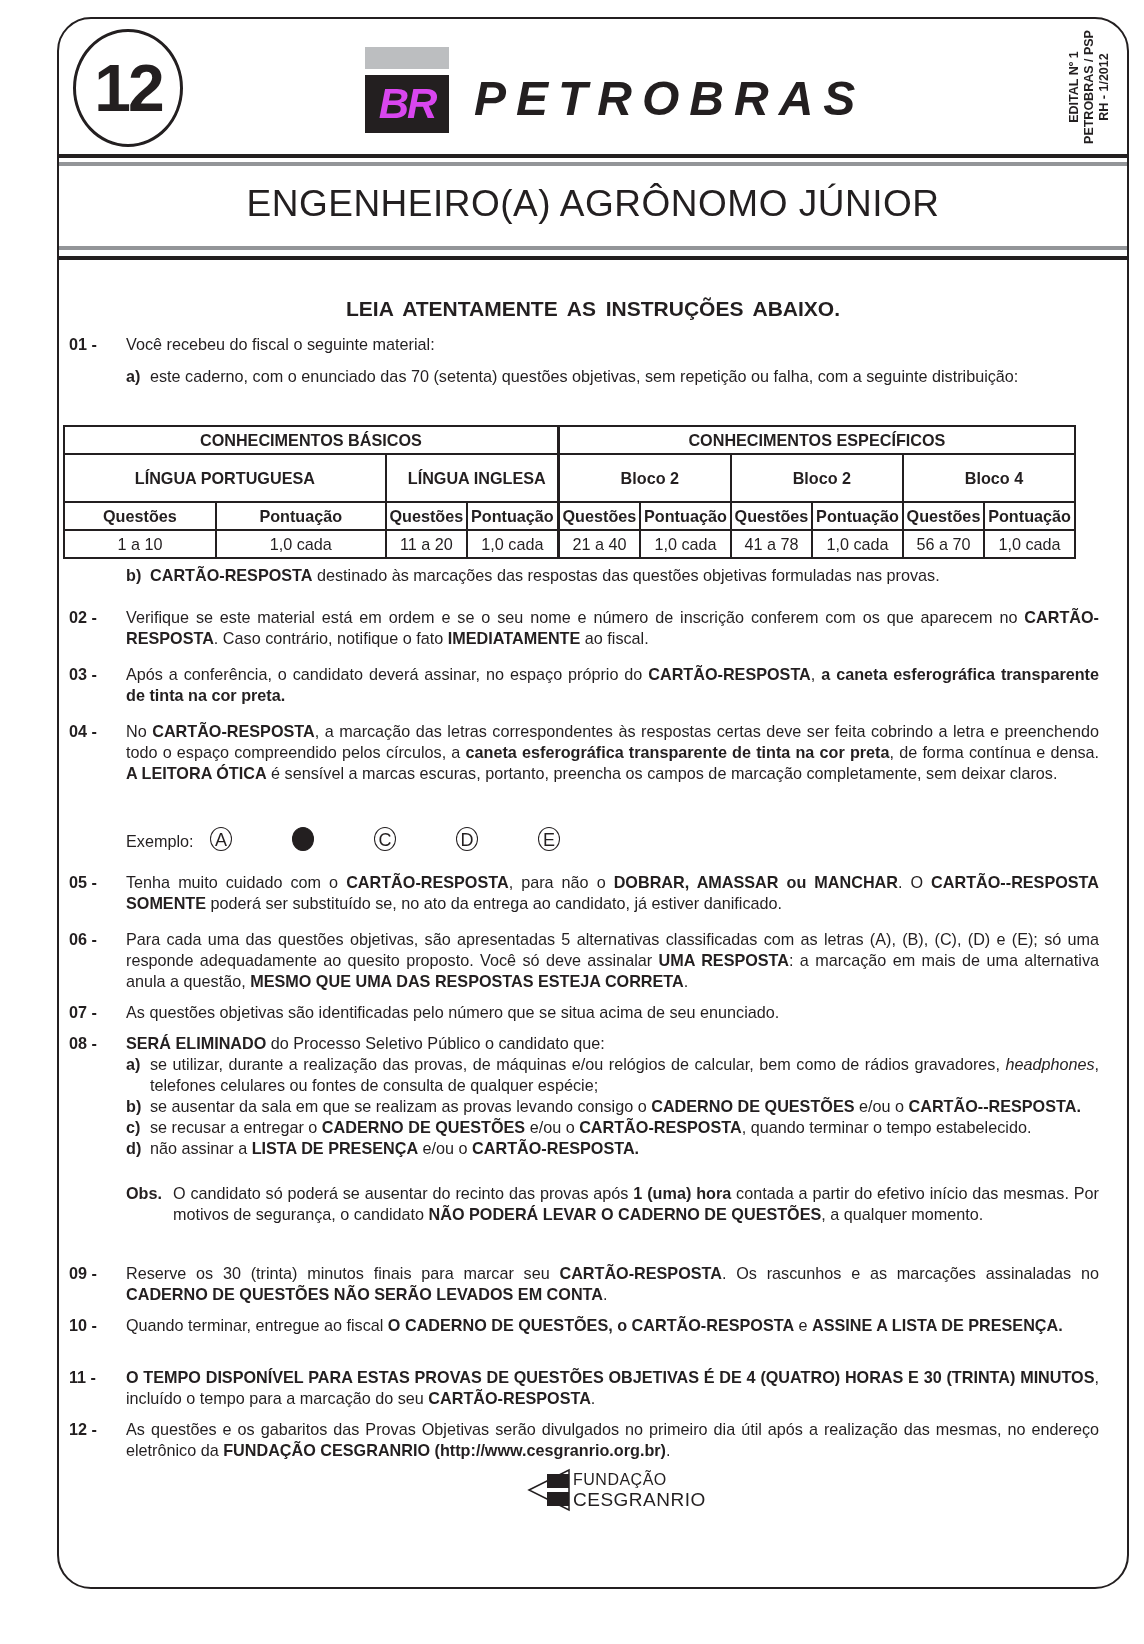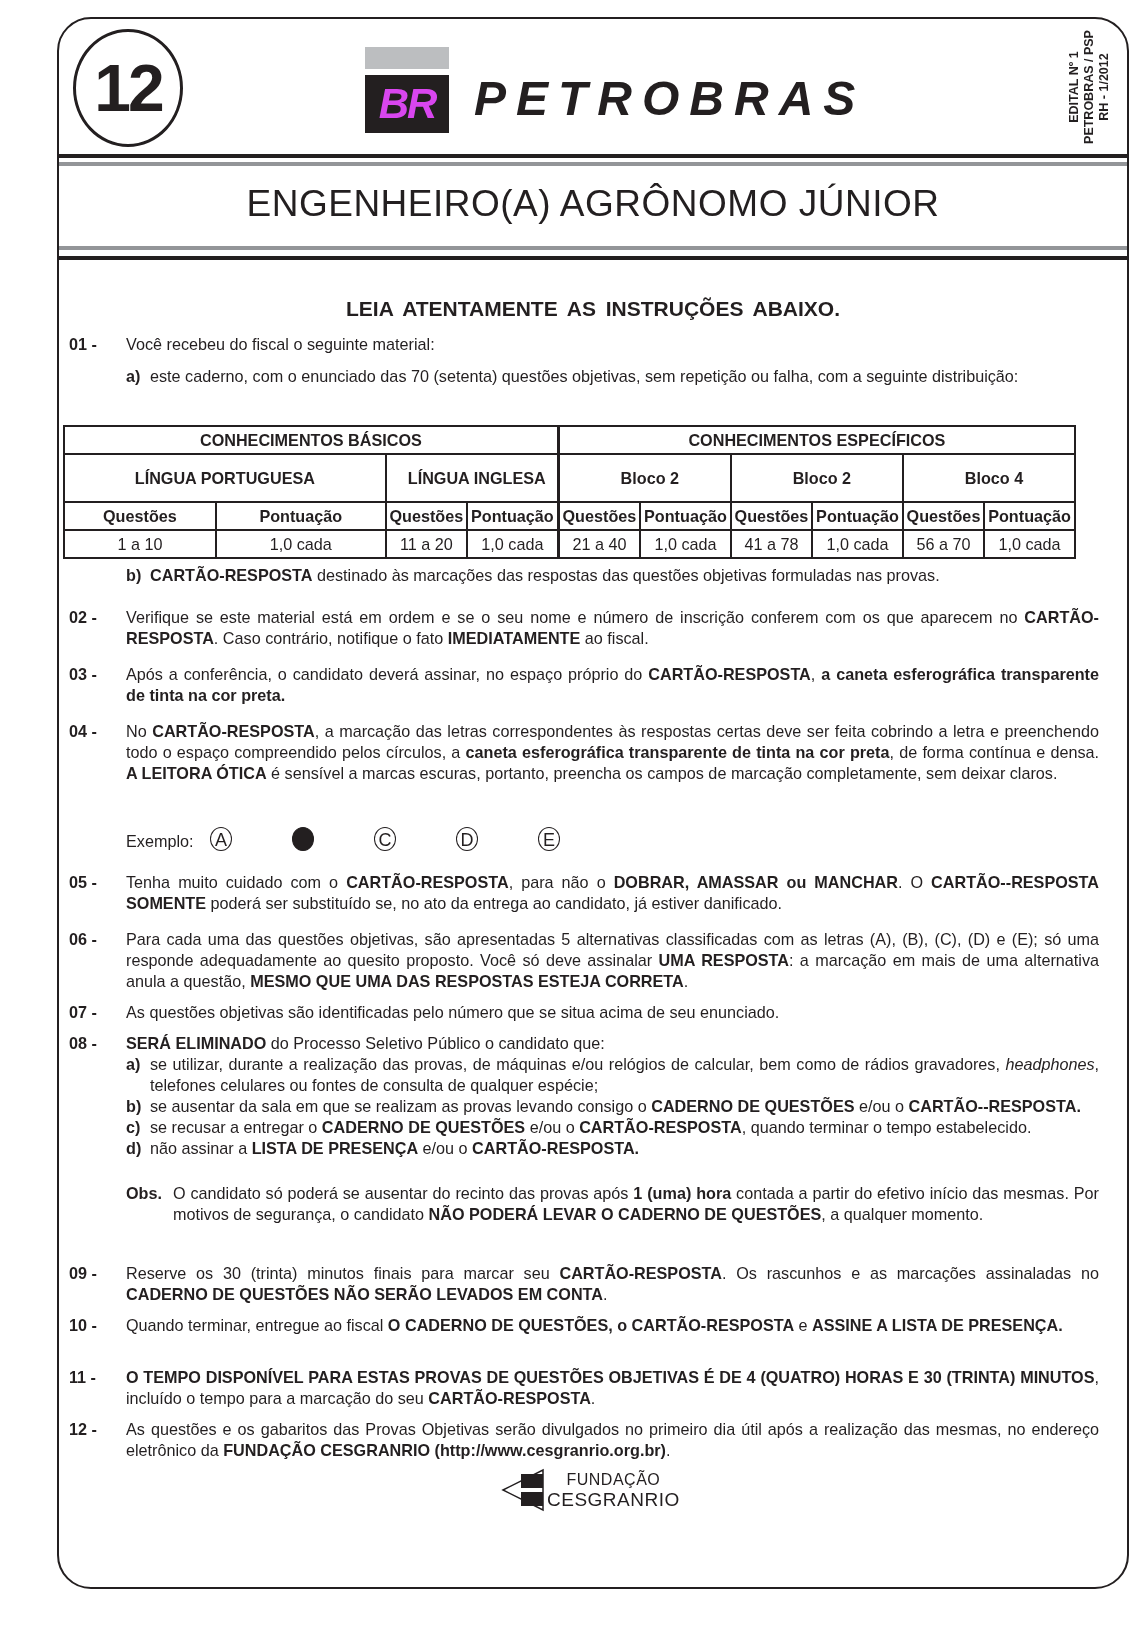--- a/index.html
+++ b/index.html
@@ -25,21 +25,21 @@
   .sub { position:relative; padding-left:24px; }
   .sub .l { position:absolute; left:0; font-weight:bold; }
   .table { position:absolute; left:4px; top:150px; width:1013px; border-collapse:collapse; font-size:16.2px;margin-top:6px; }
   .table td { border:2px solid #231f20; text-align:center; padding:0; }
   .table .h1 td { height:26px; font-weight:bold; }
   .table .h2 td { height:46px; font-weight:bold; line-height:20px;padding-left:10px; }
   .table .h3 td { height:26px; font-weight:bold; }
   .table .r td { height:26px; }
   .circ { display:inline-block; width:22px; height:24px; border:1.5px solid #231f20; border-radius:50%; text-align:center; line-height:24px; font-size:18px; box-sizing:border-box; vertical-align:middle; }
   .circ.filled { background:#231f20; }
-  .footer-logo { position:absolute; left:442px; top:1449px; width:150px; height:48px;text-align:center; }
+  .footer-logo { position:absolute; left:468px; top:1449px; width:150px; height:48px; }
   .footer-logo .txt { position:absolute; left:46px; top:2px; font-size:16px; line-height:20px; letter-spacing:0.5px; }
   b { font-weight:bold; }
 </style>
 </head>
 <body>
 
 <div class="frame">
 
   <div class="header">
     <div class="num-circle">

